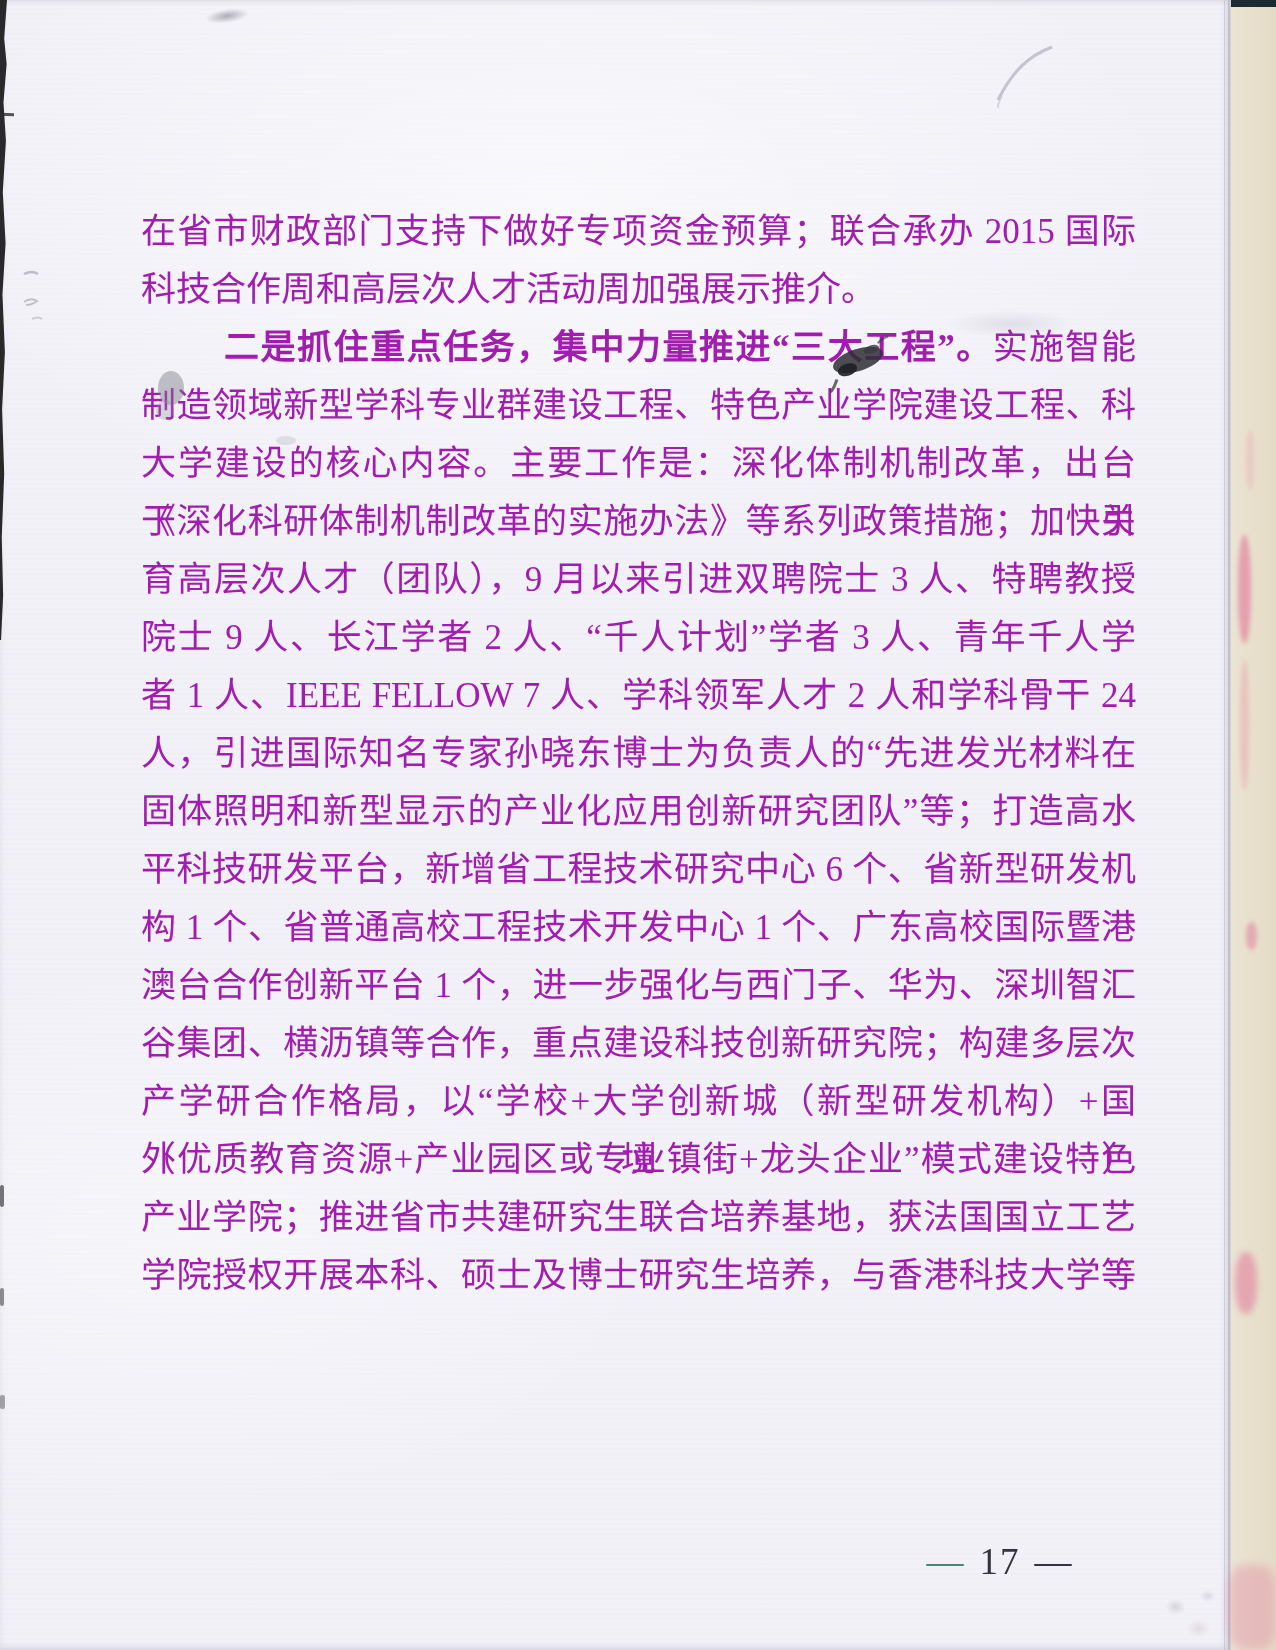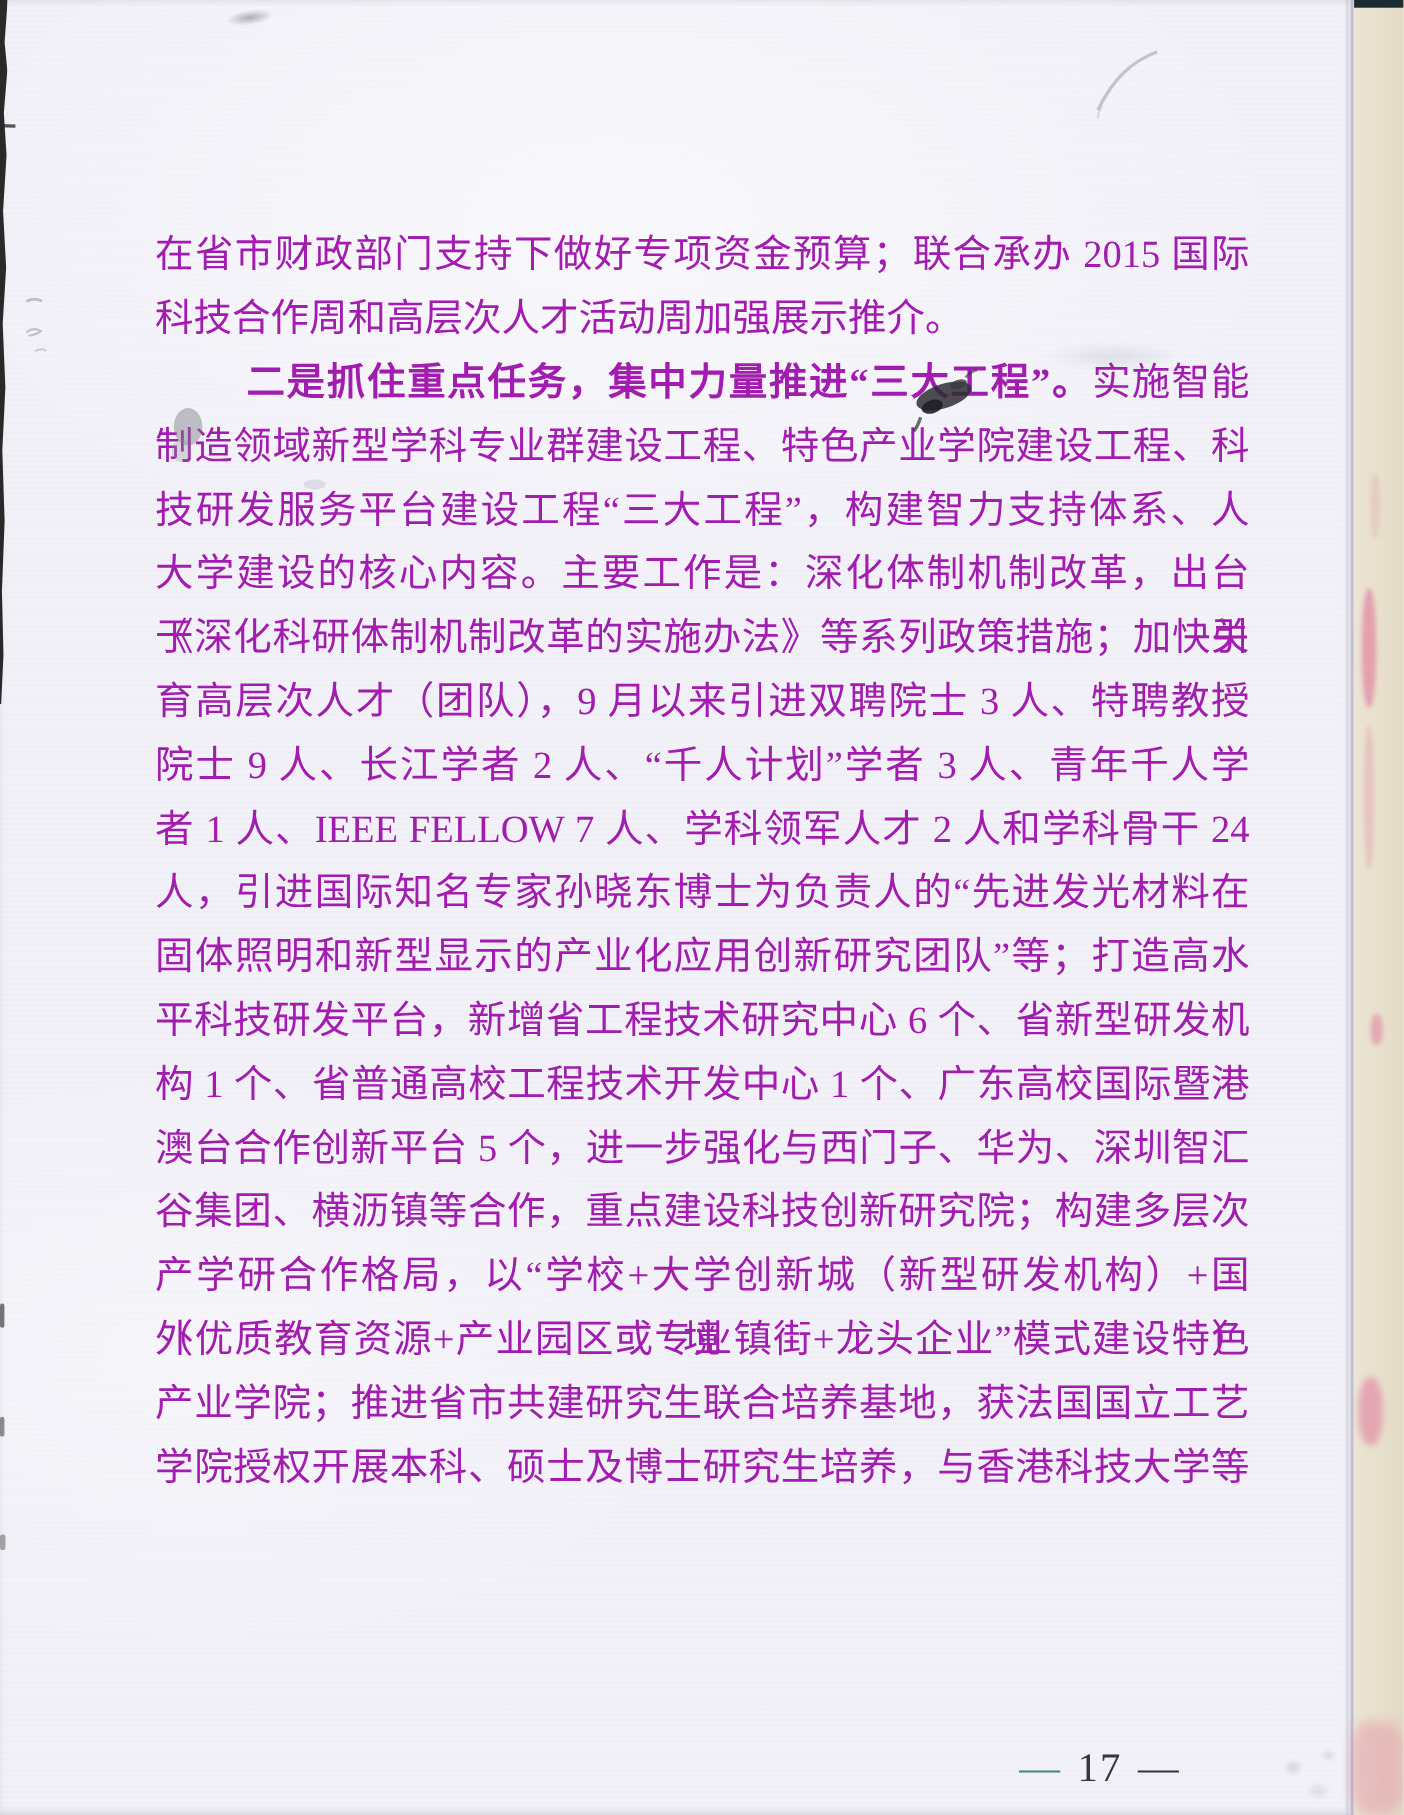--- a/index.html
+++ b/index.html
@@ -42,21 +42,20 @@
   }
   .line.justify{text-align-last:justify;}
   .line.indent{text-indent:83px;}
   .seg-bold{font-weight:700;letter-spacing:.5px;}
 
   
   .pagenum{
     position:absolute;left:880px;top:1540px;width:240px;
     text-align:center;font-size:37px;color:#34343e;letter-spacing:2px;
     white-space:nowrap;
-    margin-top:46px;
   }
   .pagenum .dash-left{color:#4a8577;}
   .pagenum .num{padding:0 14px;}
 
   
   .artifact{position:absolute;pointer-events:none;}
   .left-black-strip{
     left:0;top:0;width:7px;height:640px;background:#141414;
     clip-path:polygon(0 0,100% 0,60% 6%,95% 10%,50% 16%,85% 22%,40% 30%,80% 38%,35% 46%,70% 55%,30% 64%,60% 74%,25% 84%,45% 93%,15% 100%,0 100%);
     opacity:.9;
@@ -95,31 +94,30 @@
 
 <div class="paper" style="background-color: rgb(242, 241, 248);"></div>
 <div class="page-edge-line edge1"></div>
 <div class="page-edge-line edge2"></div>
 
 <div class="textblock" style="color: #a21caf;">
     <div class="line justify"><span>在省市财政部门支持下做好专项资金预算；联合承办 2015 国际</span></div>
     <div class="line"><span>科技合作周和高层次人才活动周加强展示推介。</span></div>
     <div class="line indent justify"><span class="seg-bold">二是抓住重点任务，集中力量推进“三大工程”。</span><span>实施智能</span></div>
     <div class="line justify"><span>制造领域新型学科专业群建设工程、特色产业学院建设工程、科</span></div>
-    <div class="line justify"><span>技研发服务平台建设工程“三大工程”，构建智力支持体系、人</span></div>
     <div class="line justify"><span>大学建设的核心内容。主要工作是：深化体制机制改革，出台《关</span></div>
     <div class="line justify"><span>于深化科研体制机制改革的实施办法》等系列政策措施；加快引</span></div>
     <div class="line justify"><span>育高层次人才（团队），9 月以来引进双聘院士 3 人、特聘教授</span></div>
     <div class="line justify"><span>院士 9 人、长江学者 2 人、“千人计划”学者 3 人、青年千人学</span></div>
     <div class="line justify"><span>者 1 人、IEEE FELLOW 7 人、学科领军人才 2 人和学科骨干 24</span></div>
     <div class="line justify"><span>人，引进国际知名专家孙晓东博士为负责人的“先进发光材料在</span></div>
     <div class="line justify"><span>固体照明和新型显示的产业化应用创新研究团队”等；打造高水</span></div>
     <div class="line justify"><span>平科技研发平台，新增省工程技术研究中心 6 个、省新型研发机</span></div>
     <div class="line justify"><span>构 1 个、省普通高校工程技术开发中心 1 个、广东高校国际暨港</span></div>
-    <div class="line justify"><span>澳台合作创新平台 5 个，进一步强化与西门子、华为、深圳智汇</span></div>
+    <div class="line justify"><span>澳台合作创新平台 1 个，进一步强化与西门子、华为、深圳智汇</span></div>
     <div class="line justify"><span>谷集团、横沥镇等合作，重点建设科技创新研究院；构建多层次</span></div>
     <div class="line justify"><span>产学研合作格局，以“学校+大学创新城（新型研发机构）+国（境）</span></div>
     <div class="line justify"><span>外优质教育资源+产业园区或专业镇街+龙头企业”模式建设特色</span></div>
     <div class="line justify"><span>产业学院；推进省市共建研究生联合培养基地，获法国国立工艺</span></div>
     <div class="line justify"><span>学院授权开展本科、硕士及博士研究生培养，与香港科技大学等</span></div>
   </div>
 
 <div class="pagenum" style="color: rgb(52, 52, 62);">
   <span class="dash-left">—</span><span class="num">17</span><span class="dash-right">—</span>
 </div>

